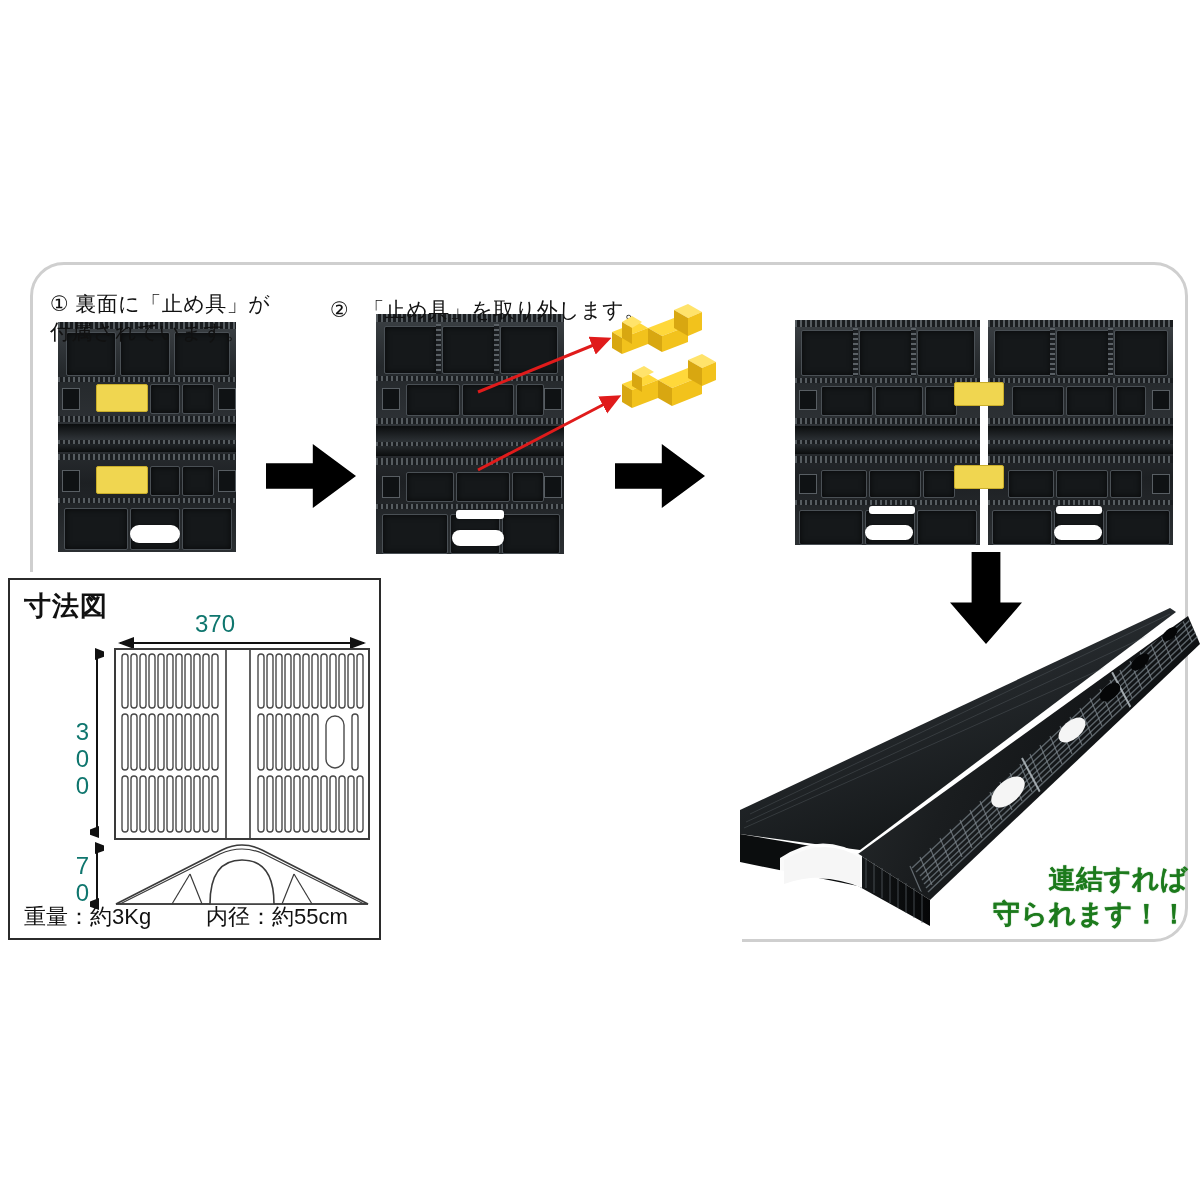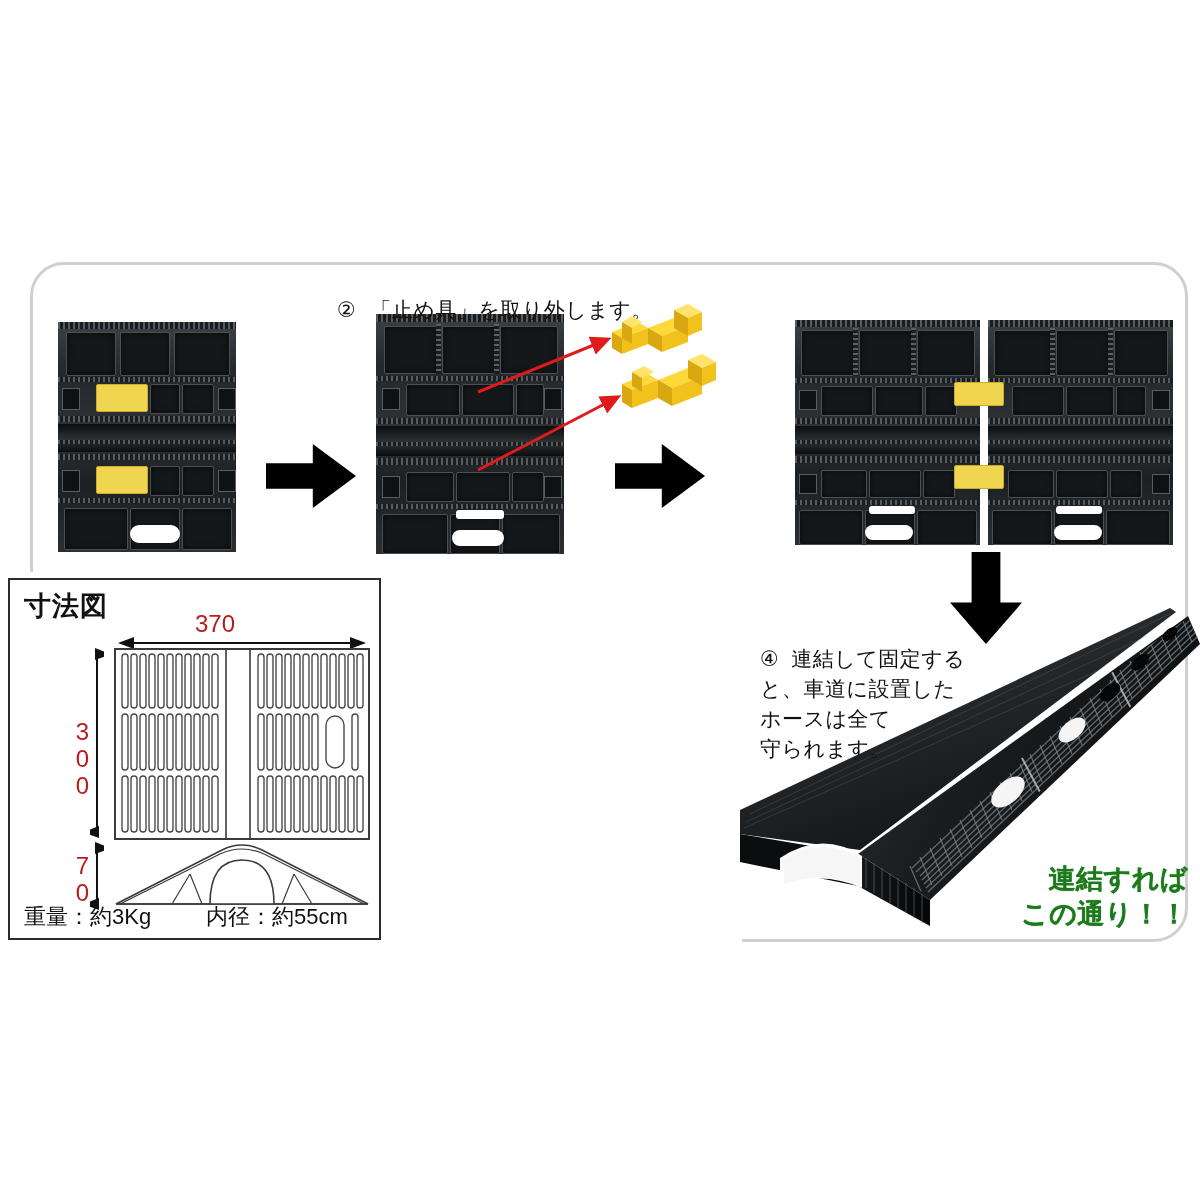--- a/index.html
+++ b/index.html
@@ -160,21 +160,21 @@
     position: absolute;
     left: 14px;
     top: 8px;
     font-size: 27px;
     font-weight: bold;
     color: #111111;
     letter-spacing: 1px;
   }
   .dim-label {
     position: absolute;
-    color: #b91c1c;
+    color: #0f766e;
     font-size: 21px;
   }
   .dim-vert {
     writing-mode: vertical-rl;
     text-orientation: upright;
     letter-spacing: 0px;
   }
   .dim-footer {
     position: absolute;
     bottom: 6px;
@@ -223,20 +223,24 @@
     text-shadow: 0 0 1px #1c7a1c;
   }
 </style>
 </head>
 <body>
 
 <div id="stage">
 
   <div class="outer-panel"></div>
 
+  <div class="step-head" style="left:50px; top:262px;">
+    <span class="step-num">①</span><span>裏面に「止め具」が
+付属されています。</span>
+  </div>
 
   <div class="photo" style="left:58px; top:322px; width:178px; height:230px;">
     <div class="prot-body"></div>
 
     <div class="ridge" style="left:0; top:0; width:178px; height:7px;"></div>
     <div class="cell" style="left:8px;  top:10px; width:48px; height:42px;"></div>
     <div class="cell" style="left:62px; top:10px; width:48px; height:42px;"></div>
     <div class="cell" style="left:116px;top:10px; width:54px; height:42px;"></div>
     <div class="ridge" style="left:0; top:55px; width:178px; height:5px;"></div>
     <div class="notch" style="left:4px; top:66px; width:16px; height:20px;"></div>
@@ -257,21 +261,21 @@
     <div class="notch" style="left:160px;top:148px; width:16px; height:20px;"></div>
     <div class="ridge" style="left:0; top:176px; width:178px; height:5px;"></div>
     <div class="cell" style="left:6px;  top:186px; width:62px; height:40px;"></div>
     <div class="cell" style="left:72px; top:186px; width:48px; height:40px;"></div>
     <div class="cell" style="left:124px;top:186px; width:48px; height:40px;"></div>
     <div class="slot" style="left:72px; top:203px; width:50px; height:18px;"></div>
   </div>
 
   <div class="arrow-right" style="left:266px; top:444px; width:90px; height:64px;"></div>
 
-  <div class="step-head" style="left:337px; top:268px;">
+  <div class="step-head" style="left:330px; top:268px;">
     <span class="step-num">②</span><span style="margin-left:8px">「止め具」を取り外します。</span>
   </div>
 
   <div class="photo" style="left:376px; top:314px; width:188px; height:240px;">
     <div class="prot-body"></div>
     <div class="ridge" style="left:0; top:0; width:188px; height:8px;"></div>
     <div class="cell" style="left:8px;  top:12px; width:52px; height:46px;"></div>
     <div class="cell" style="left:66px; top:12px; width:52px; height:46px;"></div>
     <div class="cell" style="left:124px;top:12px; width:56px; height:46px;"></div>
     <div class="ridge-h" style="left:60px; top:10px; width:5px; height:50px;"></div>
@@ -410,26 +414,20 @@
   </div>
 
   <div class="yellowclip-flat" style="left:954px; top:382px; width:48px; height:22px; z-index:7;"></div>
   <div class="yellowclip-flat" style="left:954px; top:465px; width:48px; height:22px; z-index:7;"></div>
 
   <div class="arrow-down" style="left:950px; top:552px; width:72px; height:92px;"></div>
 
   <div class="panel-mask"></div>
   <div class="panel-mask-2"></div>
 
-  <div class="step-head" style="left:760px; top:614px; line-height:30px;">
-    <span class="step-num">④</span><span style="margin-left:6px">連結して固定する
-と、車道に設置した
-ホースは全て
-守られます。</span>
-  </div>
 
   <svg class="persp-wrap" style="left:740px; top:600px; width:460px; height:330px;" viewBox="0 0 460 330">
     <defs>
       <linearGradient id="gTop" x1="0" y1="0" x2="1" y2="0.4">
         <stop offset="0%" stop-color="#2c3033"></stop>
         <stop offset="45%" stop-color="#1a1d1f"></stop>
         <stop offset="100%" stop-color="#0c0e10"></stop>
       </linearGradient>
       <linearGradient id="gFace" x1="0" y1="0" x2="1" y2="0">
         <stop offset="0%" stop-color="#16191b"></stop>
@@ -525,21 +523,21 @@
       <line x1="142" y1="268" x2="142" y2="298"></line>
       <line x1="150" y1="273" x2="150" y2="303"></line>
       <line x1="158" y1="278" x2="158" y2="308"></line>
       <line x1="166" y1="283" x2="166" y2="313"></line>
       <line x1="174" y1="288" x2="174" y2="318"></line>
       <line x1="182" y1="294" x2="182" y2="323"></line>
     </g>
   </svg>
 
   <div class="green-note" style="left:960px; top:862px; width:228px;">連結すれば
-この通り！！</div>
+守られます！！</div>
 
   <div class="dim-box">
     <div class="dim-title">寸法図</div>
 
     <div class="dim-label" style="left:185px; top:30px; font-size:24px;">370</div>
     <svg style="position:absolute; left:106px; top:56px; width:252px; height:14px;" viewBox="0 0 252 14">
       <defs>
         <marker id="am1" markerWidth="8" markerHeight="8" refX="7" refY="3" orient="auto">
           <path d="M0,0 L8,3 L0,6 z" fill="#111"></path>
         </marker>

